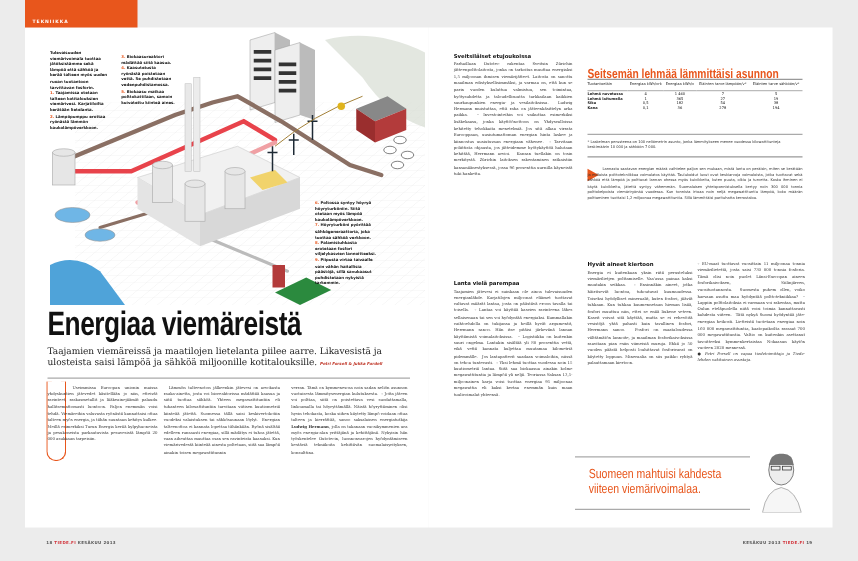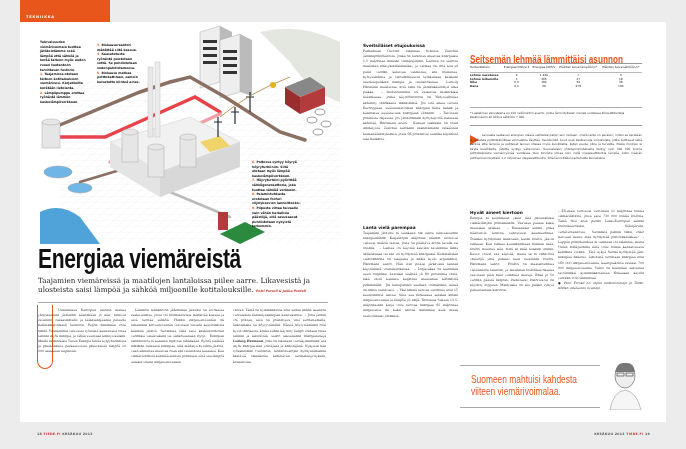--- a/index.html
+++ b/index.html
@@ -136,21 +136,21 @@
   <span class="n">5.</span> <span>Biokaasu matkaa polttokattilaan, samoin kuivatettu kiinteä aines.</span>
 </div>
 <div class="abs cap" style="left:252px;top:160px;width:50px">
   <span class="n">6.</span> <span>Poltossa syntyy höyryä höyryturbiiniin. Siitä otetaan myös lämpöä kaukolämpöverkkoon.</span><br>
   <span class="n">7.</span> <span>Höyryturbiini pyörittää sähkögeneraattoria, joka tuottaa sähköä verkkoon.</span><br>
   <span class="n">8.</span> <span>Palamistuhkasta erotetaan fosfori viljelykasvien lannoitteeksi.</span><br>
   <span class="n">9.</span> <span>Piipusta virtaa taivaalle vain vähän haitallisia päästöjä, sillä savukaasut puhdistetaan nykyistä tarkemmin.</span>
 </div>
 
 <h1>Energiaa viemäreistä</h1>
-<div class="lede"><span>Taajamien viemäreissä ja maatilojen lantaloissa piilee aarre. Likavesistä ja ulosteista saisi lämpöä ja sähköä miljoonille kotitalouksille.</span> <span class="byline">Petri Forsell &amp; Jukka Fordell</span></div>
+<div class="lede"><span>Taajamien viemäreissä ja maatilojen lietelanta piilee aarre. Likavesistä ja ulosteista saisi lämpöä ja sähköä miljoonille kotitalouksille.</span> <span class="byline">Petri Forsell &amp; Jukka Fordell</span></div>
 <div class="rule" style="left:38px;top:302px;width:290px"></div>
 
 <div class="dropcap"></div>
 <div class="abs body" style="left:38px;top:308px;width:88px;text-indent:20px">Useimmissa Euroopan unionin maissa yhdyskuntien jätevedet käsitellään jo niin, etteivät ravinteet, raskasmetallit ja lääkeainejäämät palaudu hallitsemattomasti luontoon. Paljon enemmän voisi tehdä. Viemäreihin valuvasta ryönästä kannattaisi ottaa talteen myös energia, ja tähän suuntaan kehitys kulkee. Meillä esimerkiksi Turun Energia kerää kylpyhuoneista ja pesukoneista parkautuvista pesuvesistä lämpöä 20 000 asukkaan tarpeisiin.</div>
 <div class="abs body" style="left:131px;top:308px;width:93px;text-indent:4px">Lämmön talteenoton jälkeenkin jätevesi on arvokasta raaka-ainetta, josta voi bioreaktorissa mädättää kaasua ja siitä tuottaa sähköä. Yhteen megawattituntiin eli tuhanteen kilowattituntiin tarvitaan viitisen kuutiometriä kiinteää jätettä. Suomessa tällä saisi keskivertokotiin vuodeksi valaistuksen tai sähkösaunaan löylyt.&nbsp;&nbsp;Energian talteenottoa ei kannata lopettaa tähänkään. Ryönä sisältää edelleen runsaasti energiaa, sillä mädätys ei tuhoa jätettä, vaan aiheuttaa muuttaa osan sen ravinteista kaasuksi. Kun viemärivedestä kiinteää ainesta poltetaan, siitä saa lämpöä ainakin toisen megawattitunnin</div>
 <div class="abs body" style="left:233px;top:308px;width:93px"><span>verran. Tämä on kymmenesosa noin sadan neliön asunnon vuotuisesta lämmitysenergian kulutuksesta.&nbsp;&nbsp;– Jotta jäteen voi polttaa, siitä on poistettava vesi suodattamalla, linkoamalla tai höyryttämällä. Näistä höyryttäminen olisi hyvin tehokasta, koska siihen käytetty lämpö voidaan ottaa talteen ja kierrättää, sanoo saksalainen energiatutkija</span> <b>Ludwig Hermann</b><span>, jolla on takanaan vuosikymmenien ura myös energia-alan yrittäjänä ja kehittäjänä. Nykyisin hän työskentelee Outotecin, luonnonvarojen hyödyntämiseen kestäviä tekniikoita kehittävän suomalaisyrityksen, konsulttina.</span></div>
 
 <div class="abs" style="left:363px;top:39px;width:95px">
   <div class="sub">Sveitsiläiset etujoukoissa</div>
   <div class="body" style="height:172px;overflow:hidden">Parhaillaan Outotec rakentaa Sveitsin Zürichin jätteenpolttolaitosta, jonka on tarkoitus muuttaa energiaksi 1,5 miljoonan ihmisen viemärijätteet. Laitosta on sanottu maailman edistyksellisimmäksi, ja varmaa on, että kun se parin vuoden kuluttua valmistuu, sen toimintaa, hyötysuhdetta ja taloudellisuutta tarkkailaan kaikkien suurkaupunkien energia- ja vesilaitoksissa.&nbsp;&nbsp;Ludwig Hermann muistuttaa, että raha on jätteenkäsittelyn arka paikka.&nbsp;&nbsp;– Investointeihin voi vaikuttaa esimerkiksi lisäkekaasu, jonka käyttöönottoon on Yhdysvalloissa kehitetty tehokkaita menetelmiä. Jos sitä alkaa virrata Eurooppaan, uusiutumattoman energian hinta laskee ja kiinnostus uusiutuvaan energiaan vähenee.&nbsp;&nbsp;– Tarvitaan poliittista ohjausta, jos jätteidemme hyötykäyttöä halutaan kehittää, Herrmann arvioi.&nbsp;&nbsp;Kansan tuellakin on tosin merkitystä. Zürichin laitoksen rakentaminen ratkaistiin kansanäänestyksessä, jossa 96 prosenttia uurnilla käyneistä tuki hanketta.</div>

